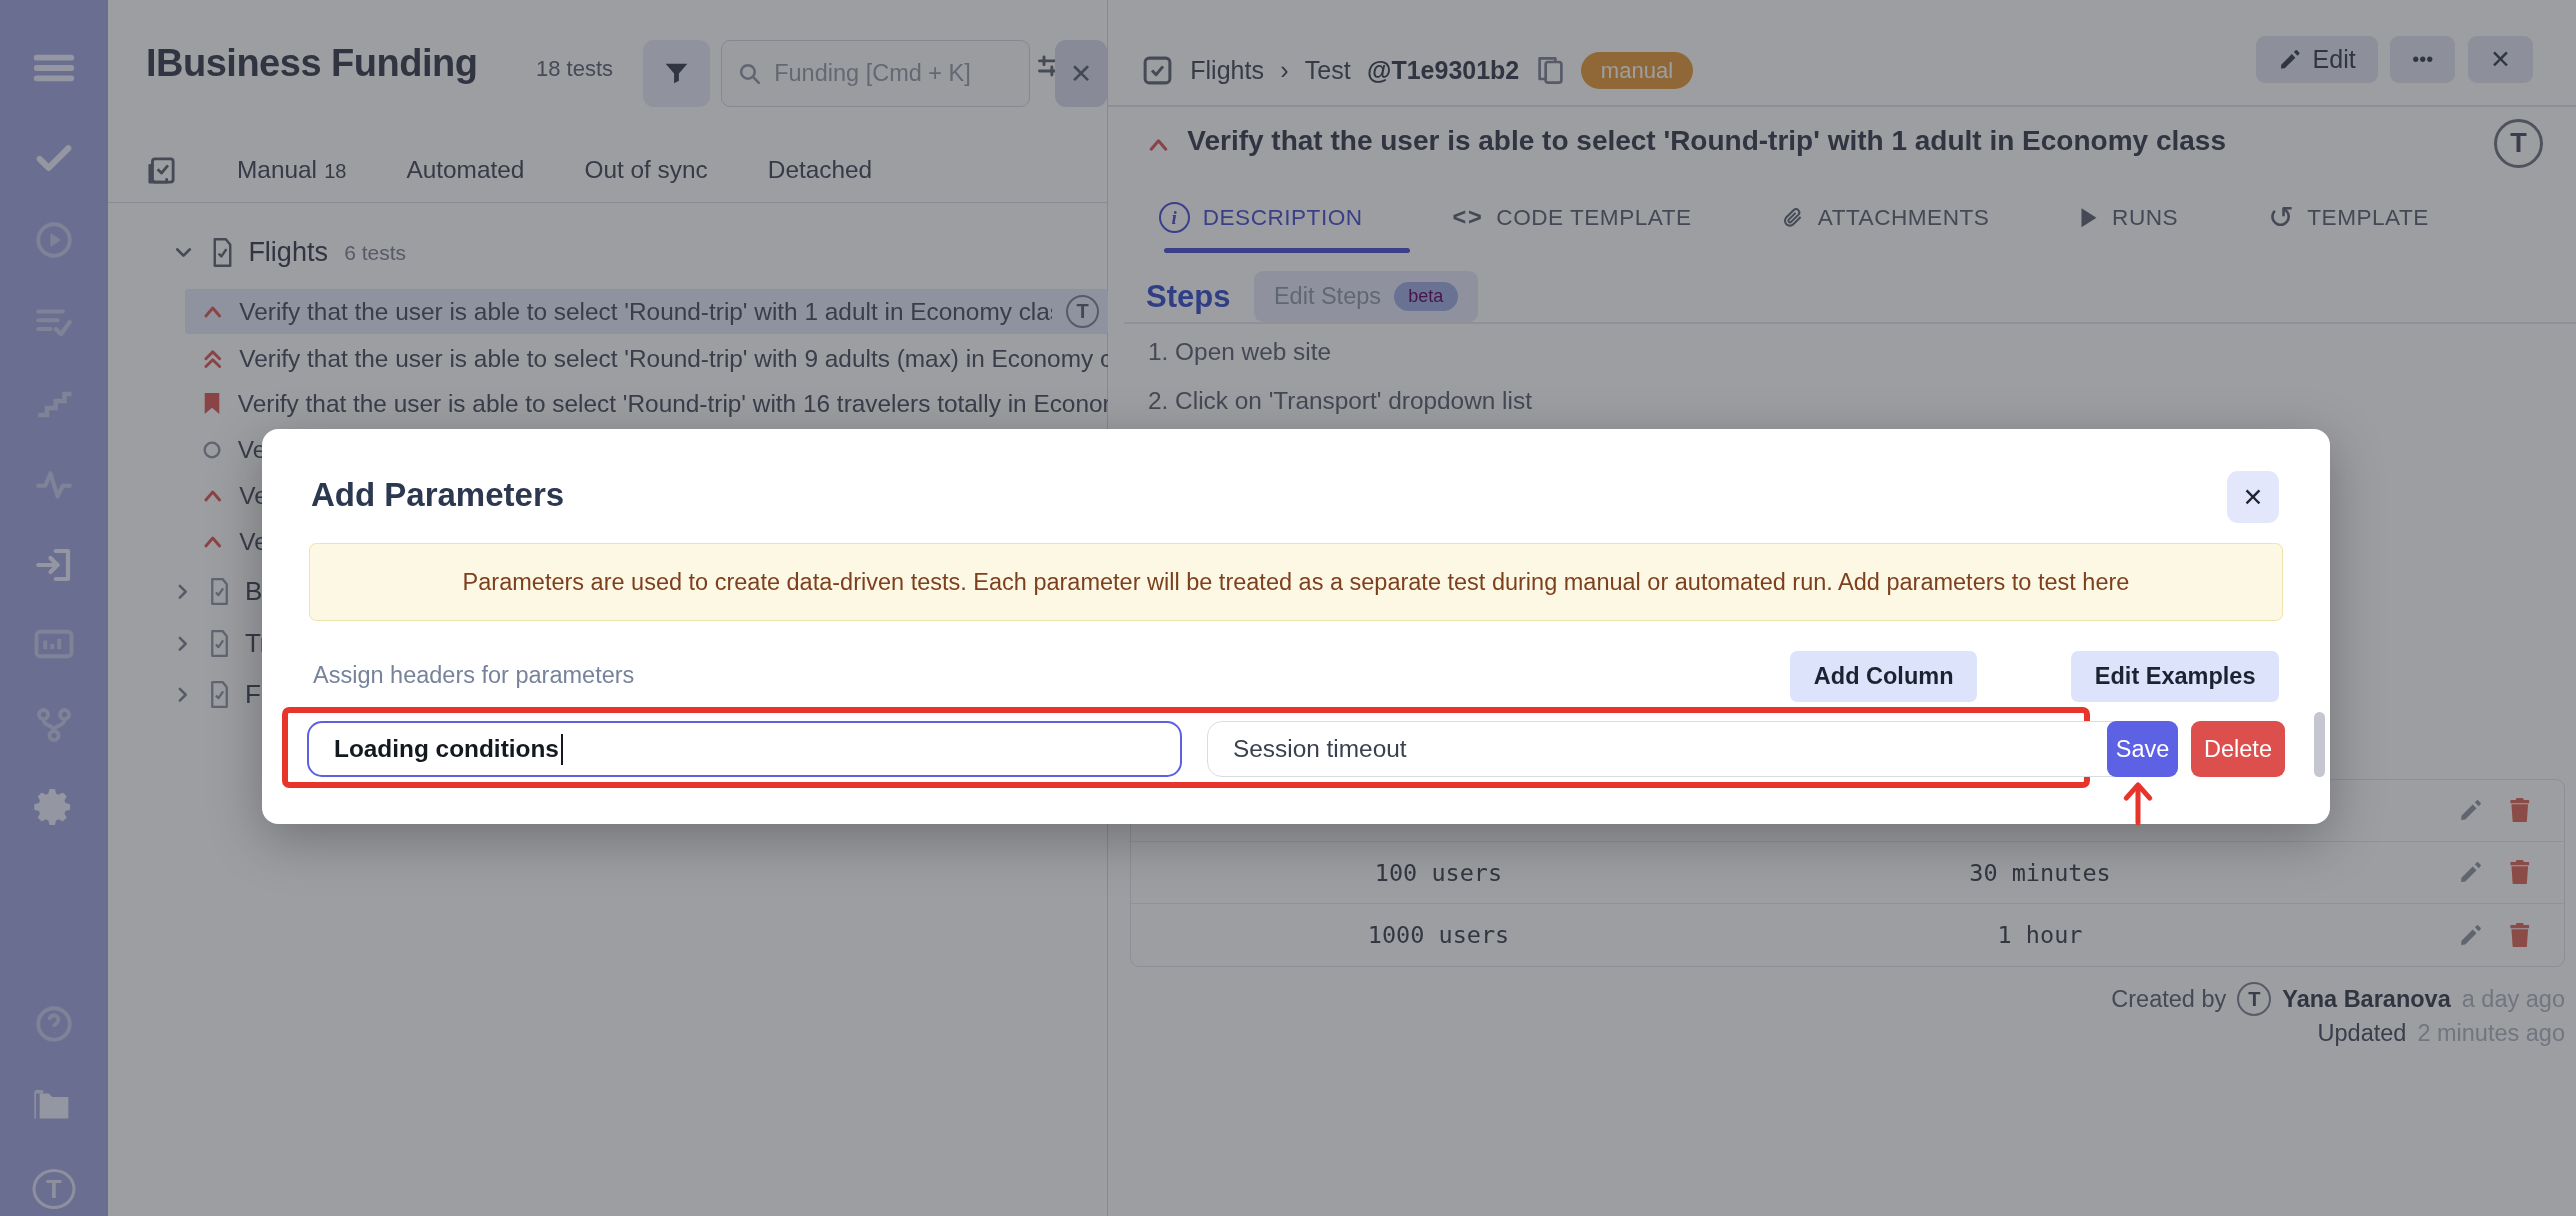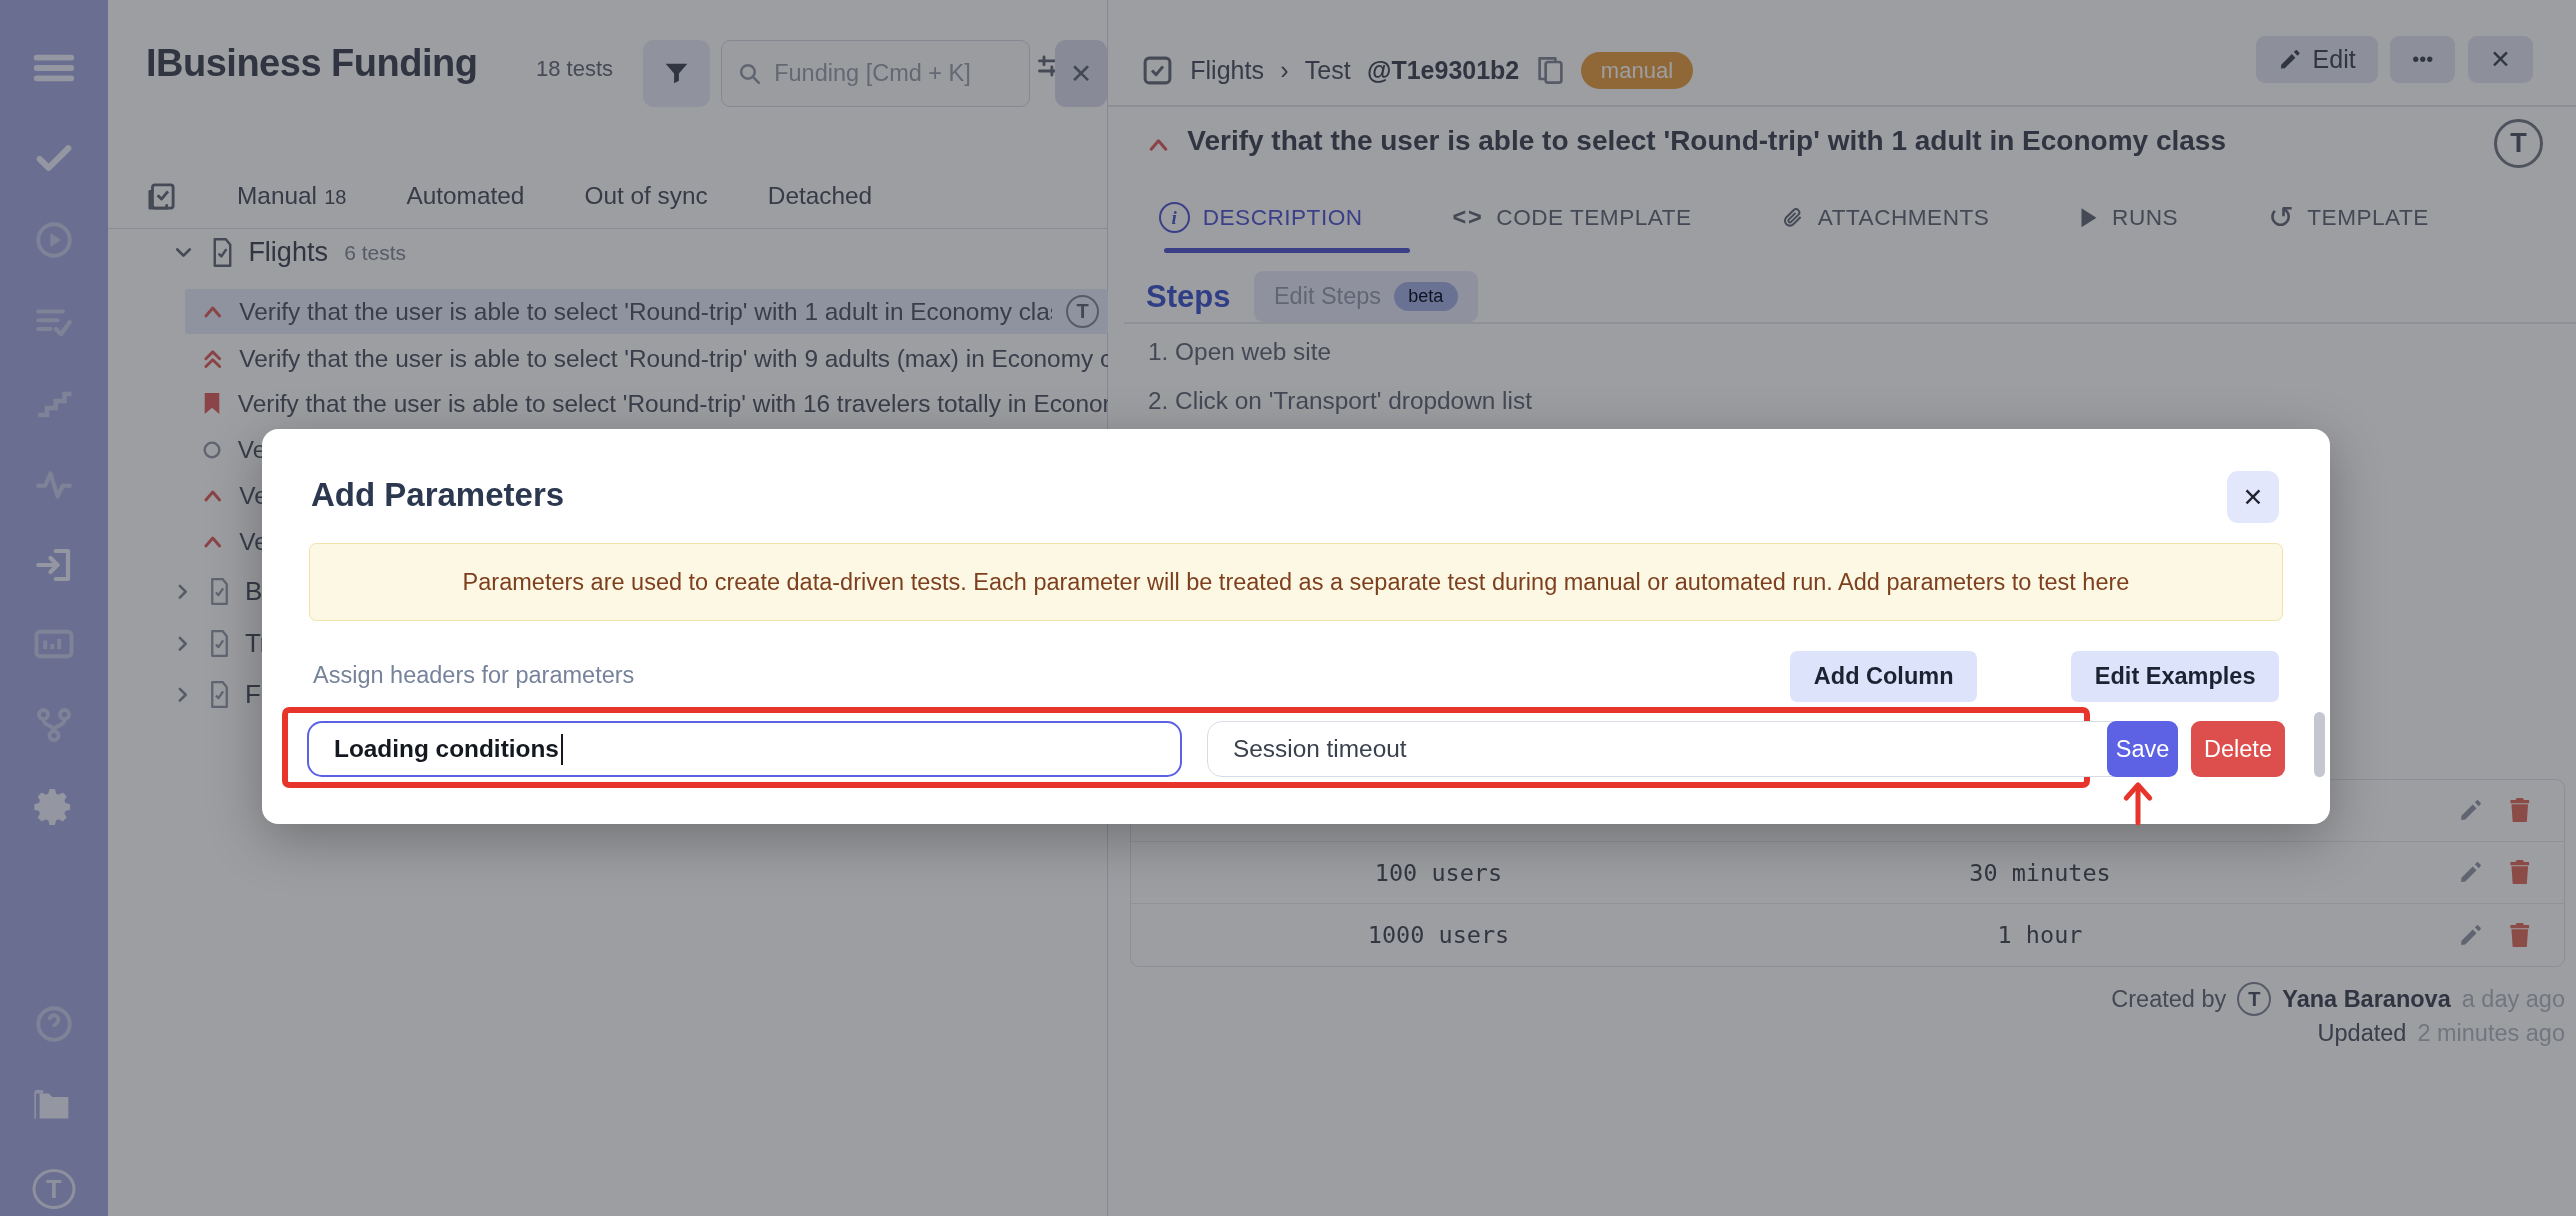--- a/index.html
+++ b/index.html
@@ -21,21 +21,21 @@
   .lp-title { left:38px; top:42px; font-size:38px; font-weight:bold; color:#4b5161; letter-spacing:-0.5px; }
   .lp-count { left:428px; top:56px; font-size:22px; color:#6d7482; }
   .filter-btn { left:535px; top:40px; width:67px; height:67px; background:#e9ecf8; border-radius:11px;
     display:flex; align-items:center; justify-content:center; color:#4b5161; }
   .search-box { left:613px; top:40px; width:309px; height:67px; border:1.8px solid #d7dbe4; background:#fcfcfe;
     border-radius:9px; display:flex; align-items:center; padding:0 14.5px; gap:12.7px; color:#9aa1b0; }
   .search-box .ph { font-size:23.5px; color:#a0a6b3; }
   .sliders-ic { left:927px; top:51px; color:#6d7482; }
   .panel-x-btn { left:947px; top:40px; width:52px; height:67px; background:#dcdfef; border-radius:11px;
     display:flex; align-items:center; justify-content:center; color:#6a7180; font-size:27px; }
-  .lp-tabs { left:0; top:164px; width:1076px; height:65px; border-bottom:1.8px solid #dcdfe8; display:flex; align-items:center; }
+  .lp-tabs { left:0; top:138px; width:1076px; height:65px; border-bottom:1.8px solid #dcdfe8; display:flex; align-items:center; }
   .lp-tabs .tabicon { margin-left:38px; color:#6d7482; }
   .lp-tab { font-size:24.4px; color:#555b69; margin-left:60px; white-space:nowrap; }
   .lp-tab .cnt { font-size:20px; margin-left:7.2px; color:#555b69; }
 
   
   .tree-root { left:63px; top:237px; display:flex; align-items:center; gap:12.7px; color:#6d7482; }
   .tree-root .nm { font-size:27px; color:#4b5161; }
   .tree-root .meta { font-size:21px; color:#8a90a0; margin-left:3.6px; }
   .trow { position:absolute; left:77px; width:923px; height:45px; display:flex; align-items:center; gap:14.5px;
     font-size:24.4px; color:#5a6070; white-space:nowrap; overflow:hidden; padding-left:16.3px; }
@@ -71,21 +71,21 @@
   .d-tab.active { color:#5a62d6; }
   .tab-underline { position:absolute; left:56px; top:248px; width:246px; height:5.4px; border-radius:2.7px; background:#5a62d6; }
   .info-circ { width:31px; height:31px; border-radius:50%; border:2.7px solid currentColor; display:flex; align-items:center;
     justify-content:center; font-size:19px; font-style:italic; font-weight:bold; font-family:"Liberation Serif",serif; }
   .code-gl { font-size:23.5px; font-weight:bold; letter-spacing:1.8px; }
   .hist-gl { font-size:31px; line-height:1; }
   .steps-row { position:absolute; left:38px; top:271px; display:flex; align-items:center; gap:23.5px; }
   .steps-h { font-size:31px; font-weight:bold; color:#4a5fd0; }
   .editsteps-btn { background:#e8ecfa; border-radius:9px; height:51px; display:flex; align-items:center; gap:12.7px;
     padding:0 20px; font-size:23.5px; color:#9aa2b5; }
-  .beta-pill { background:#aab6e8; color:#0f172a; font-size:18px; border-radius:16.3px; padding:3.6px 14.5px; }
+  .beta-pill { background:#aab6e8; color:#701a75; font-size:18px; border-radius:16.3px; padding:3.6px 14.5px; }
   .steps-divider { position:absolute; left:16.3px; top:322px; width:1452px; height:1.8px; background:#e6e9f1; }
   .step-item { position:absolute; left:40px; font-size:24.4px; color:#6b7280; }
 
   
   .ptable { position:absolute; left:22px; top:779px; width:1435px; border:1.8px solid #e3e6ec; border-radius:9px; }
   .prow { display:flex; height:62px; border-bottom:1.8px solid #e9ebf0; align-items:center; }
   .prow:last-child { border-bottom:none; }
   .pcell { font-family:"DejaVu Sans Mono", monospace; font-size:23.5px; color:#4d5462; text-align:center; }
   .pc1 { width:615px; } .pc2 { width:588px; }
   .pact { display:flex; gap:25px; margin-left:auto; margin-right:33px; align-items:center; }

